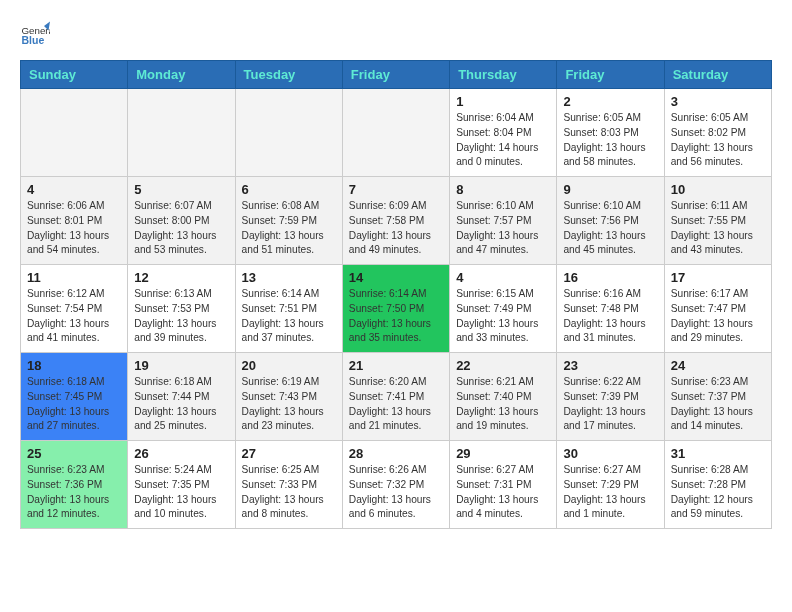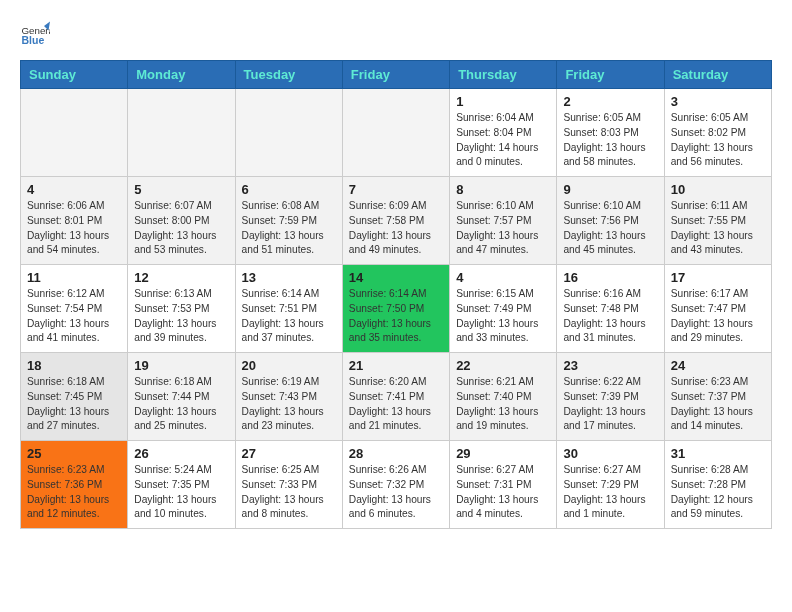--- a/index.html
+++ b/index.html
@@ -237,21 +237,21 @@
         </td>
         <td style="background-color: rgb(255, 255, 255);">
           <span class="day-num">17</span>
           <div class="day-info" style="white-space: pre-line;">Sunrise: 6:17 AM
 Sunset: 7:47 PM
 Daylight: 13 hours
 and 29 minutes.</div>
         </td>
       </tr>
       <tr class="week-row">
-        <td style="background-color: #e5e5e5;">
+        <td style="background-color: #3b82f6;">
           <span class="day-num">18</span>
           <div class="day-info" style="white-space: pre-line;">Sunrise: 6:18 AM
 Sunset: 7:45 PM
 Daylight: 13 hours
 and 27 minutes.</div>
         </td>
         <td style="background-color: rgb(242, 242, 242);">
           <span class="day-num">19</span>
           <div class="day-info" style="white-space: pre-line;">Sunrise: 6:18 AM
 Sunset: 7:44 PM
@@ -288,21 +288,21 @@
         </td>
         <td style="background-color: rgb(242, 242, 242);">
           <span class="day-num">24</span>
           <div class="day-info" style="white-space: pre-line;">Sunrise: 6:23 AM
 Sunset: 7:37 PM
 Daylight: 13 hours
 and 14 minutes.</div>
         </td>
       </tr>
       <tr class="week-row">
-        <td style="background-color: #f97316;">
+        <td style="background-color: #86efac;">
           <span class="day-num">25</span>
           <div class="day-info" style="white-space: pre-line;">Sunrise: 6:23 AM
 Sunset: 7:36 PM
 Daylight: 13 hours
 and 12 minutes.</div>
         </td>
         <td style="background-color: rgb(255, 255, 255);">
           <span class="day-num">26</span>
           <div class="day-info" style="white-space: pre-line;">Sunrise: 5:24 AM
 Sunset: 7:35 PM

